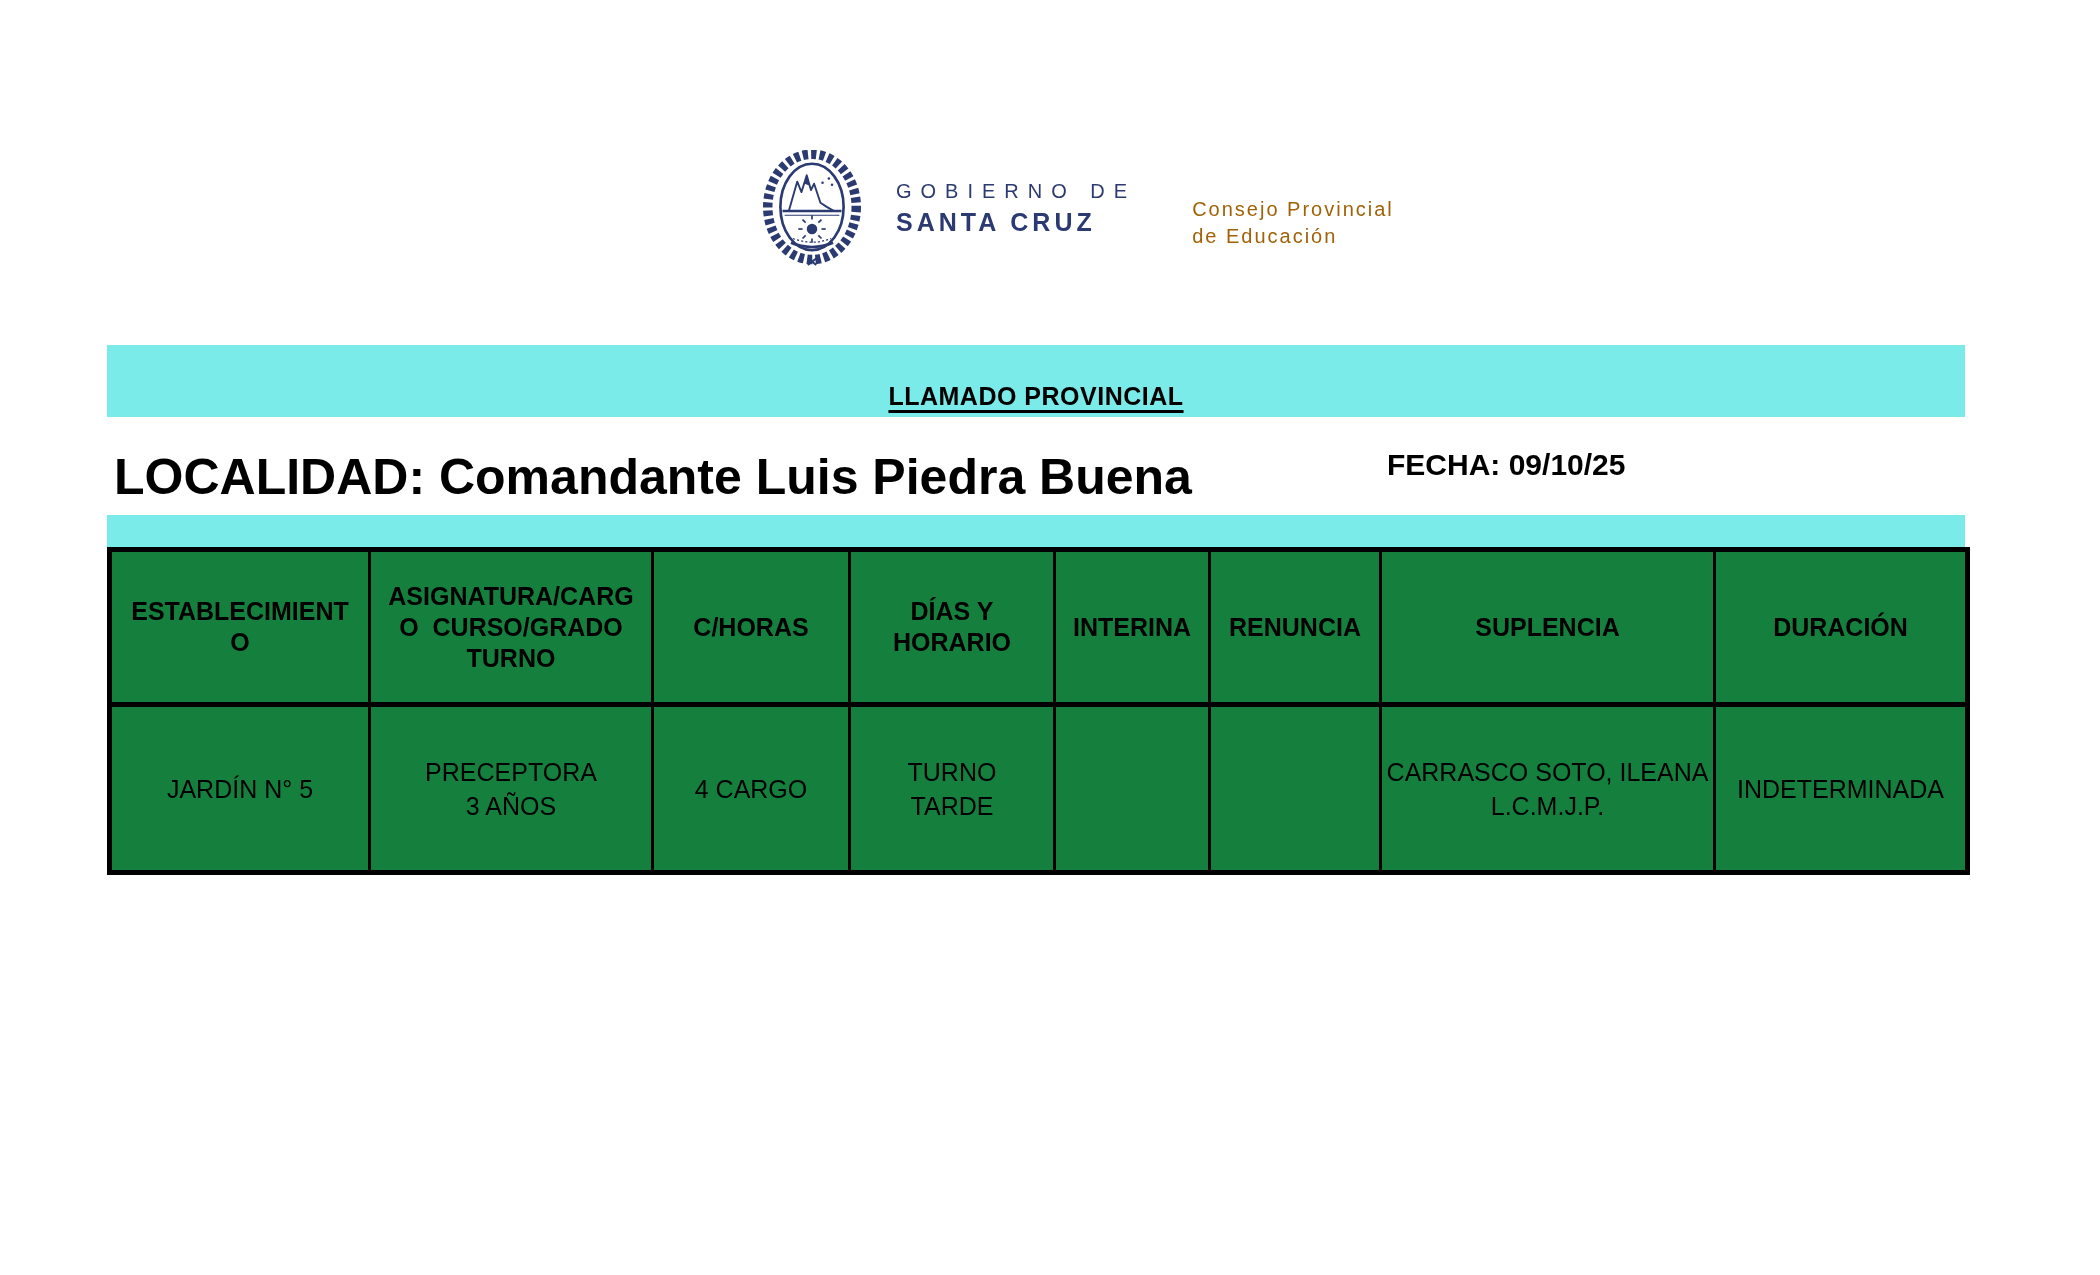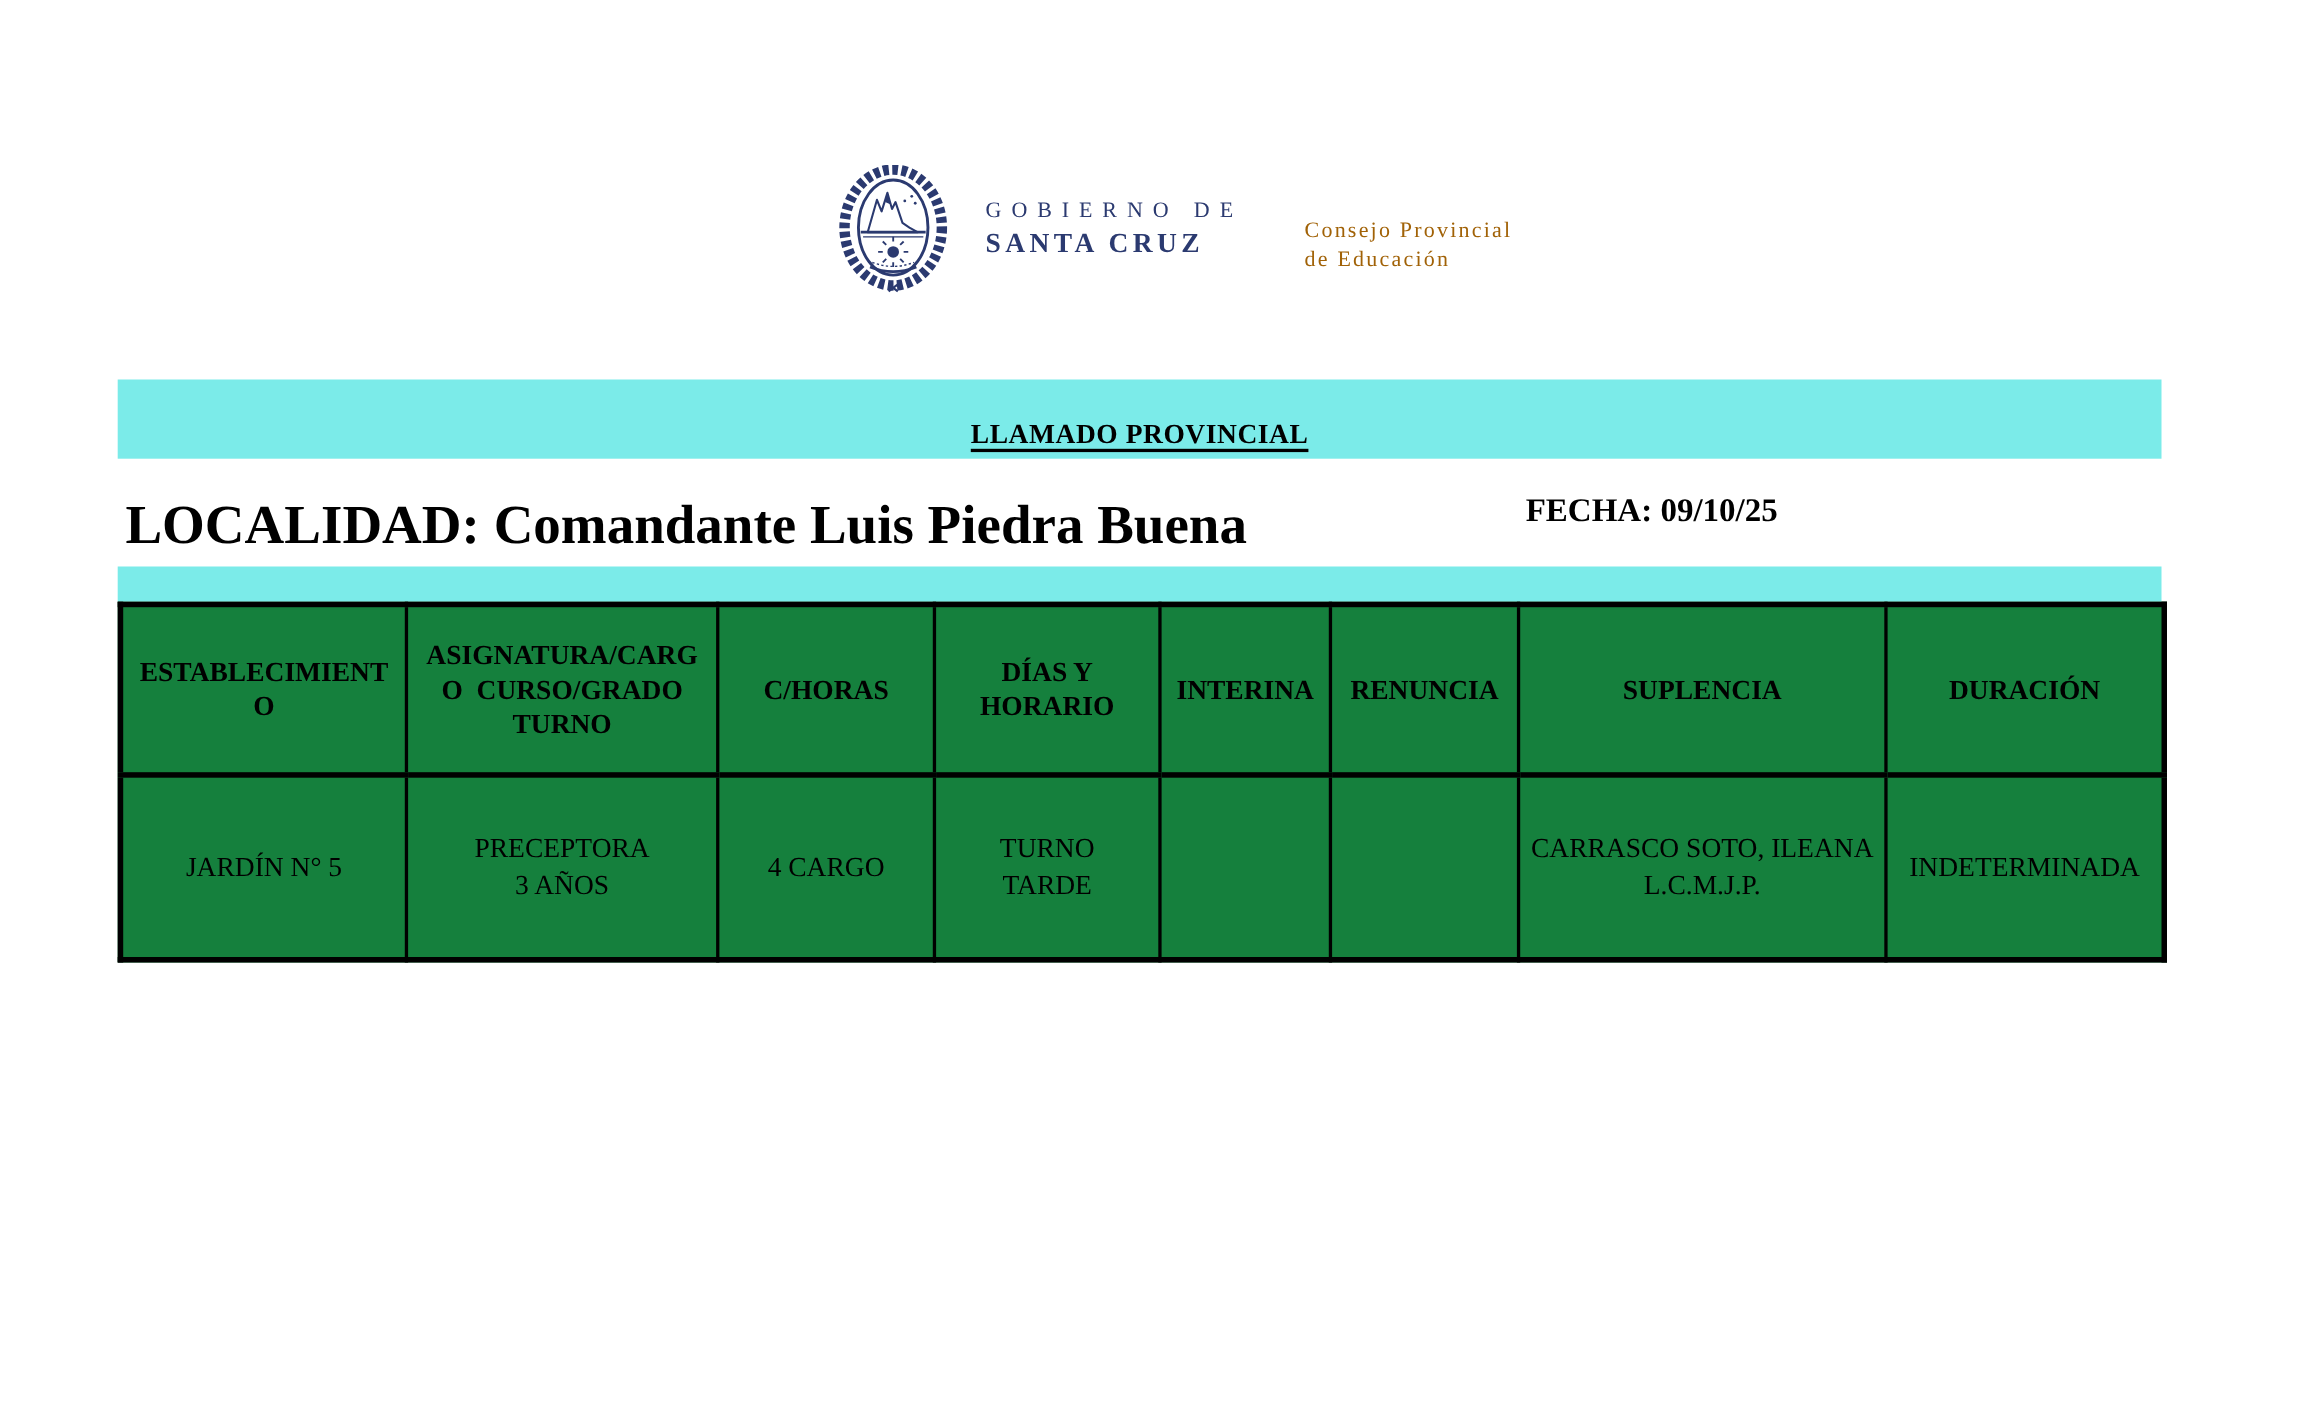--- a/index.html
+++ b/index.html
@@ -1,18 +1,18 @@
 <!DOCTYPE html>
 <html><head>
 <meta charset="utf-8">
 <style>
   html,body{margin:0;padding:0;background:#fff;}
   #page{
     position:relative;width:2100px;height:1275px;background:#ffffff;
-    font-family:Liberation Serif, serif;color:#000;overflow:hidden;
+    font-family:Liberation Sans, sans-serif;color:#000;overflow:hidden;
   }
   
   .logo-group{position:absolute;left:758px;top:150px;display:flex;align-items:flex-start;}
   .crest{width:108px;height:118px;display:block;}
   .gov-text{margin-left:30px;margin-top:30px;color:#2b3a70;}
   .gov-line1{font-size:20px;font-weight:500;letter-spacing:9px;white-space:nowrap;}
   .gov-line2{font-size:25px;font-weight:800;letter-spacing:4px;white-space:nowrap;margin-top:5px;}
   .council-text{margin-left:56px;margin-top:46px;color:#a16207;}
   .council-line{font-size:20px;font-weight:500;letter-spacing:2px;line-height:27px;white-space:nowrap;}
   

